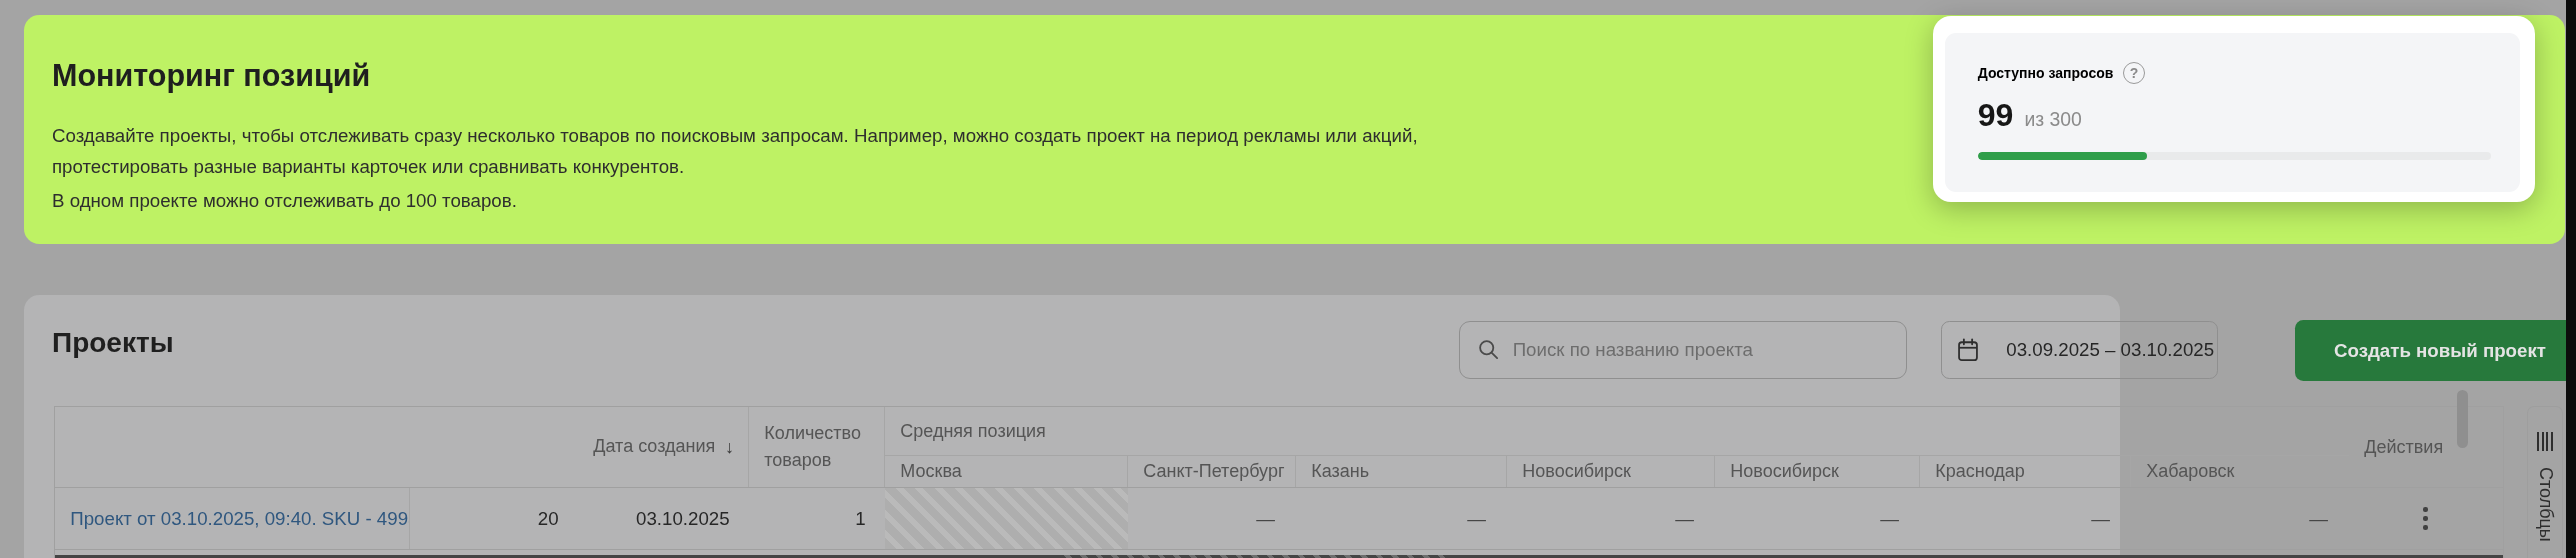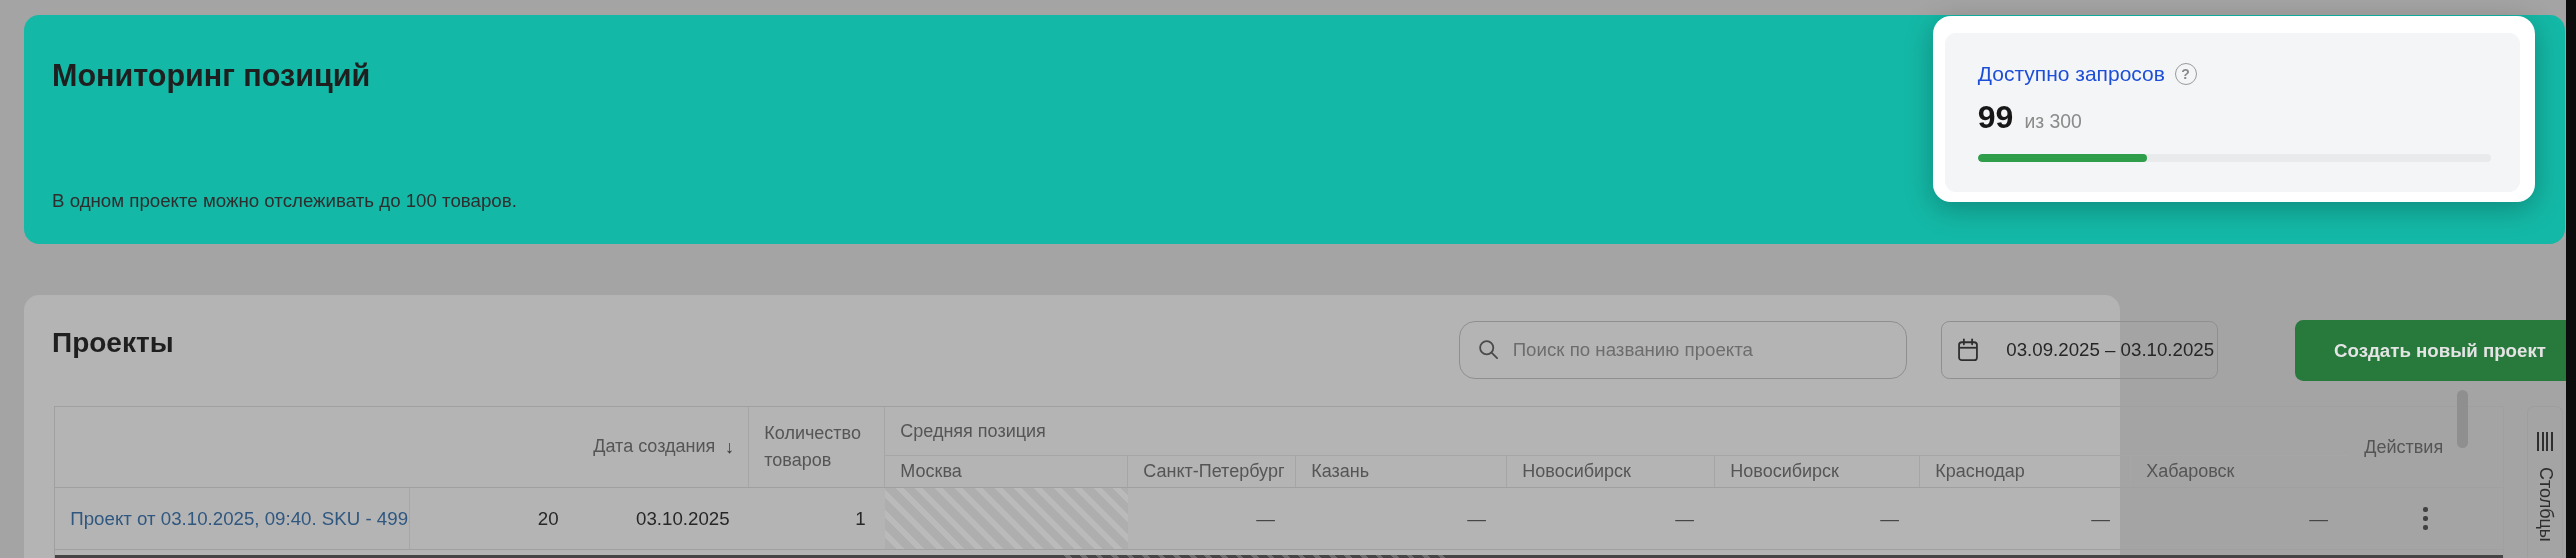--- a/index.html
+++ b/index.html
@@ -3,49 +3,49 @@
 <meta charset="utf-8">
 <style>
   * { margin:0; padding:0; box-sizing:border-box; }
   html,body { width:2576px; height:559px; overflow:hidden; }
   body { font-family:"Liberation Sans", sans-serif; background:#a4a4a4; position:relative; }
 
   .black-edge { position:absolute; right:0; top:0; width:9.7px; height:559px; background:#0c0c0c; }
 
   
   .hero { position:absolute; left:24px; top:15.3px; width:2541px; height:229px;
-          background:#14b8a6; border-radius:15.3px; }
+          background:#bef264; border-radius:15.3px; }
   .hero-title { position:absolute; left:28px; top:43px; font-size:30.5px; font-weight:700; color:#1f1f1f; }
   .hero-desc { position:absolute; left:28px; top:105px; max-width:1470px;
                font-size:18.7px; line-height:31px; color:#2e2e2e; }
   .hero-note { position:absolute; left:28px; top:175px; font-size:18.7px; color:#2e2e2e; }
 
   
   .req-card { position:absolute; left:1933px; top:16px; width:602px; height:186px;
               background:#ffffff; border-radius:18px; box-shadow:0 7px 28px rgba(0,0,0,.25); }
   .req-inner { position:absolute; left:11.8px; top:17.3px; width:575px; height:159px;
                background:#f4f5f7; border-radius:11px; padding:29px 33px; }
   .req-label-row { display:flex; align-items:center; gap:9.7px; }
-  .req-label { font-size:21px; font-weight:400; color:#1d4ed8; }
+  .req-label { font-size:14px; font-weight:700; color:#000000; }
   .q-icon { width:22px; height:22px; border:1.4px solid #9a9a9a; border-radius:50%;
             color:#8a8a8a; font-size:14px; font-weight:700; display:flex;
             align-items:center; justify-content:center; }
   .req-value-row { margin-top:12.5px; display:flex; align-items:baseline; gap:11px; }
   .req-value { font-size:32px; font-weight:700; color:#171717; }
   .req-total { font-size:19.4px; color:#8b8b8b; }
   .req-track { margin-top:18px; width:513px; height:8.3px; border-radius:4.2px; background:#e9eaeb; overflow:hidden; }
   .req-fill { height:100%; border-radius:4.2px; background:#2f9e4a; }
 
   
   .projects { position:absolute; left:24px; top:295px; width:2096px; height:264px;
               background:#b4b4b5; border-radius:15.3px 15.3px 0 0; }
   .projects-title { position:absolute; left:28px; top:32px; font-size:28px; font-weight:700; color:#1f1f1f; }
 
   .search-box { position:absolute; left:1435px; top:26px; width:448px; height:58px;
-                border:1.4px solid #8f8f8f; border-radius:16px; display:flex; align-items:center;
+                border:1.4px solid #8f8f8f; border-radius:11px; display:flex; align-items:center;
                 gap:12.5px; padding:0 16.6px; }
   .search-placeholder { font-size:18.7px; color:#6d6d6d; white-space:nowrap; }
   .date-box { position:absolute; left:1917px; top:26px; width:277px; height:58px;
               border:1.4px solid #8f8f8f; border-radius:8.3px; display:flex; align-items:center;
               gap:11px; padding:0 15.3px; }
   .date-text { font-size:18.7px; color:#262626; white-space:nowrap;margin-left:16px; }
   .create-btn { position:absolute; left:2223px; top:25px; width:290px; height:61px;
                 background:#27793c; border:none; border-radius:8.3px; color:#e4e4e4;
                 font-size:18.7px; font-weight:600; font-family:inherit; display:flex;
                 align-items:center; justify-content:center; cursor:pointer;margin-left:48px; }
@@ -95,20 +95,21 @@
   .cols-icon i { width:2.1px; height:19.4px; background:#2e2e2e; }
   .cols-label { writing-mode:vertical-rl; font-size:18px; color:#2e2e2e; }
 
   svg { display:block; }
 </style>
 </head>
 <body>
 
 <section class="hero">
   <h1 class="hero-title">Мониторинг позиций</h1>
+  <p class="hero-desc">Создавайте проекты, чтобы отслеживать сразу несколько товаров по поисковым запросам. Например, можно создать проект на период рекламы или акций, протестировать разные варианты карточек или сравнивать конкурентов.</p>
   <p class="hero-note">В одном проекте можно отслеживать до 100 товаров.</p>
 </section>
 
 <aside class="req-card">
   <div class="req-inner">
     <div class="req-label-row">
       <span class="req-label">Доступно запросов</span>
       <span class="q-icon">?</span>
     </div>
     <div class="req-value-row">

